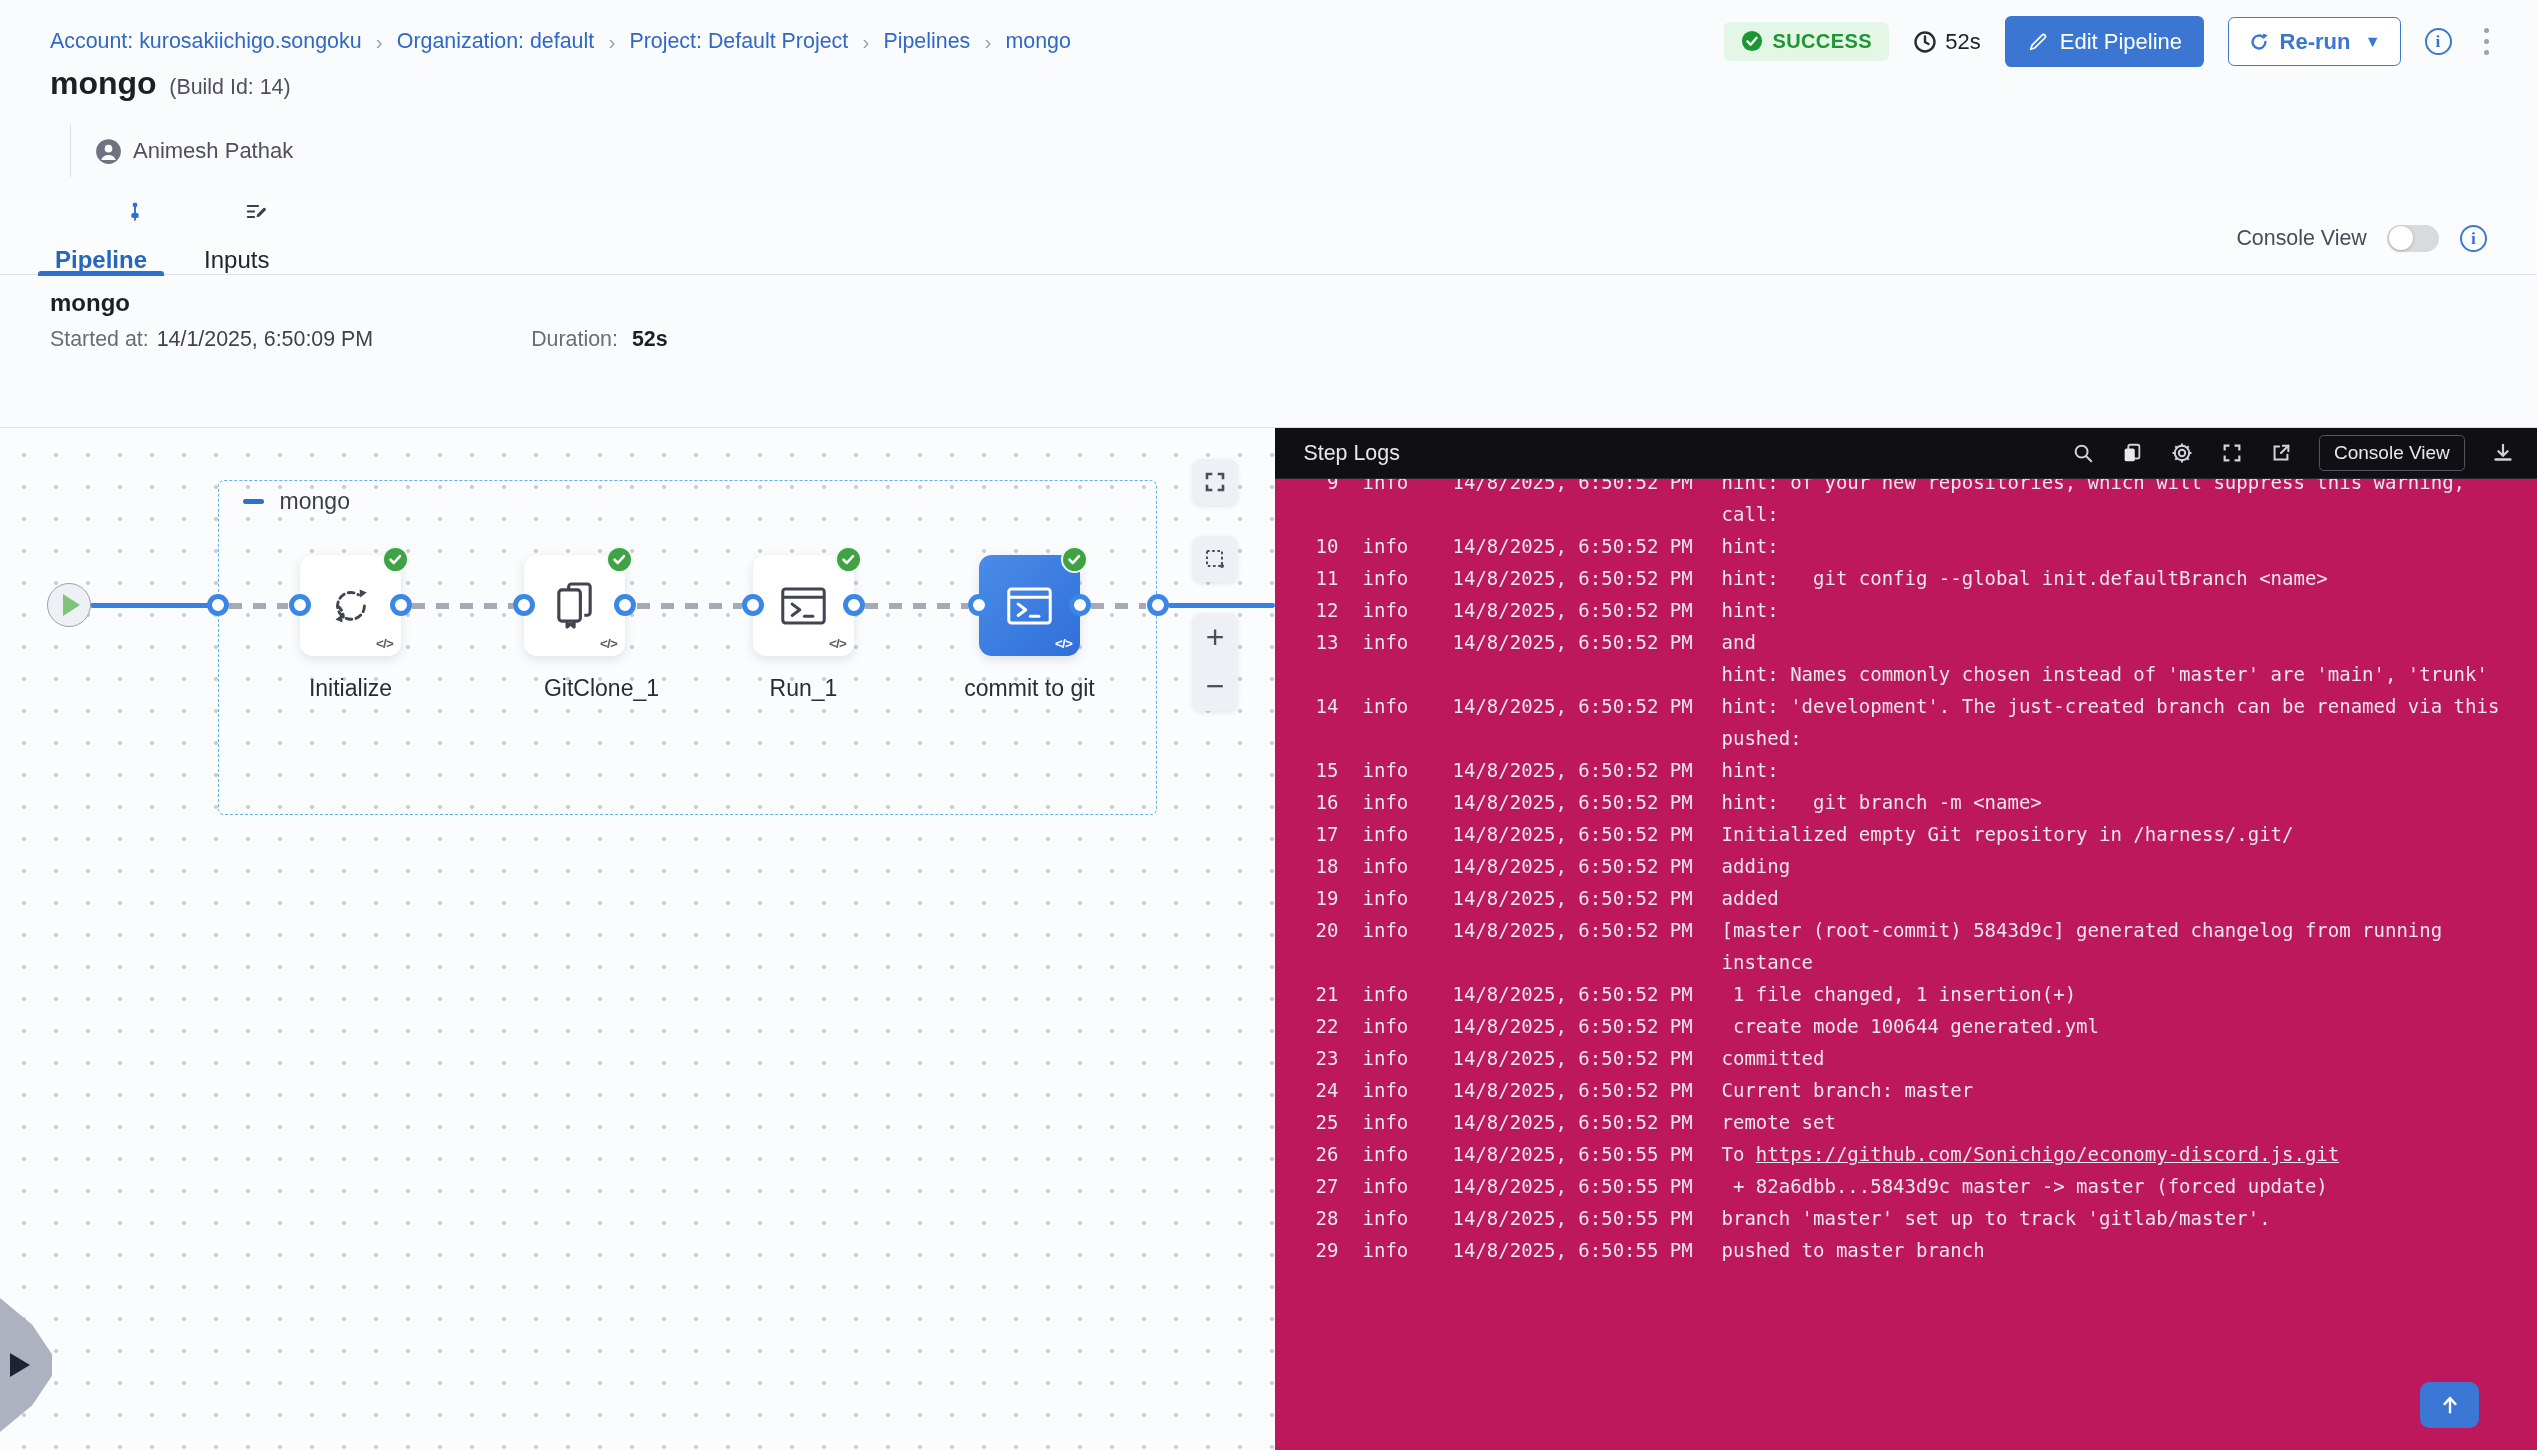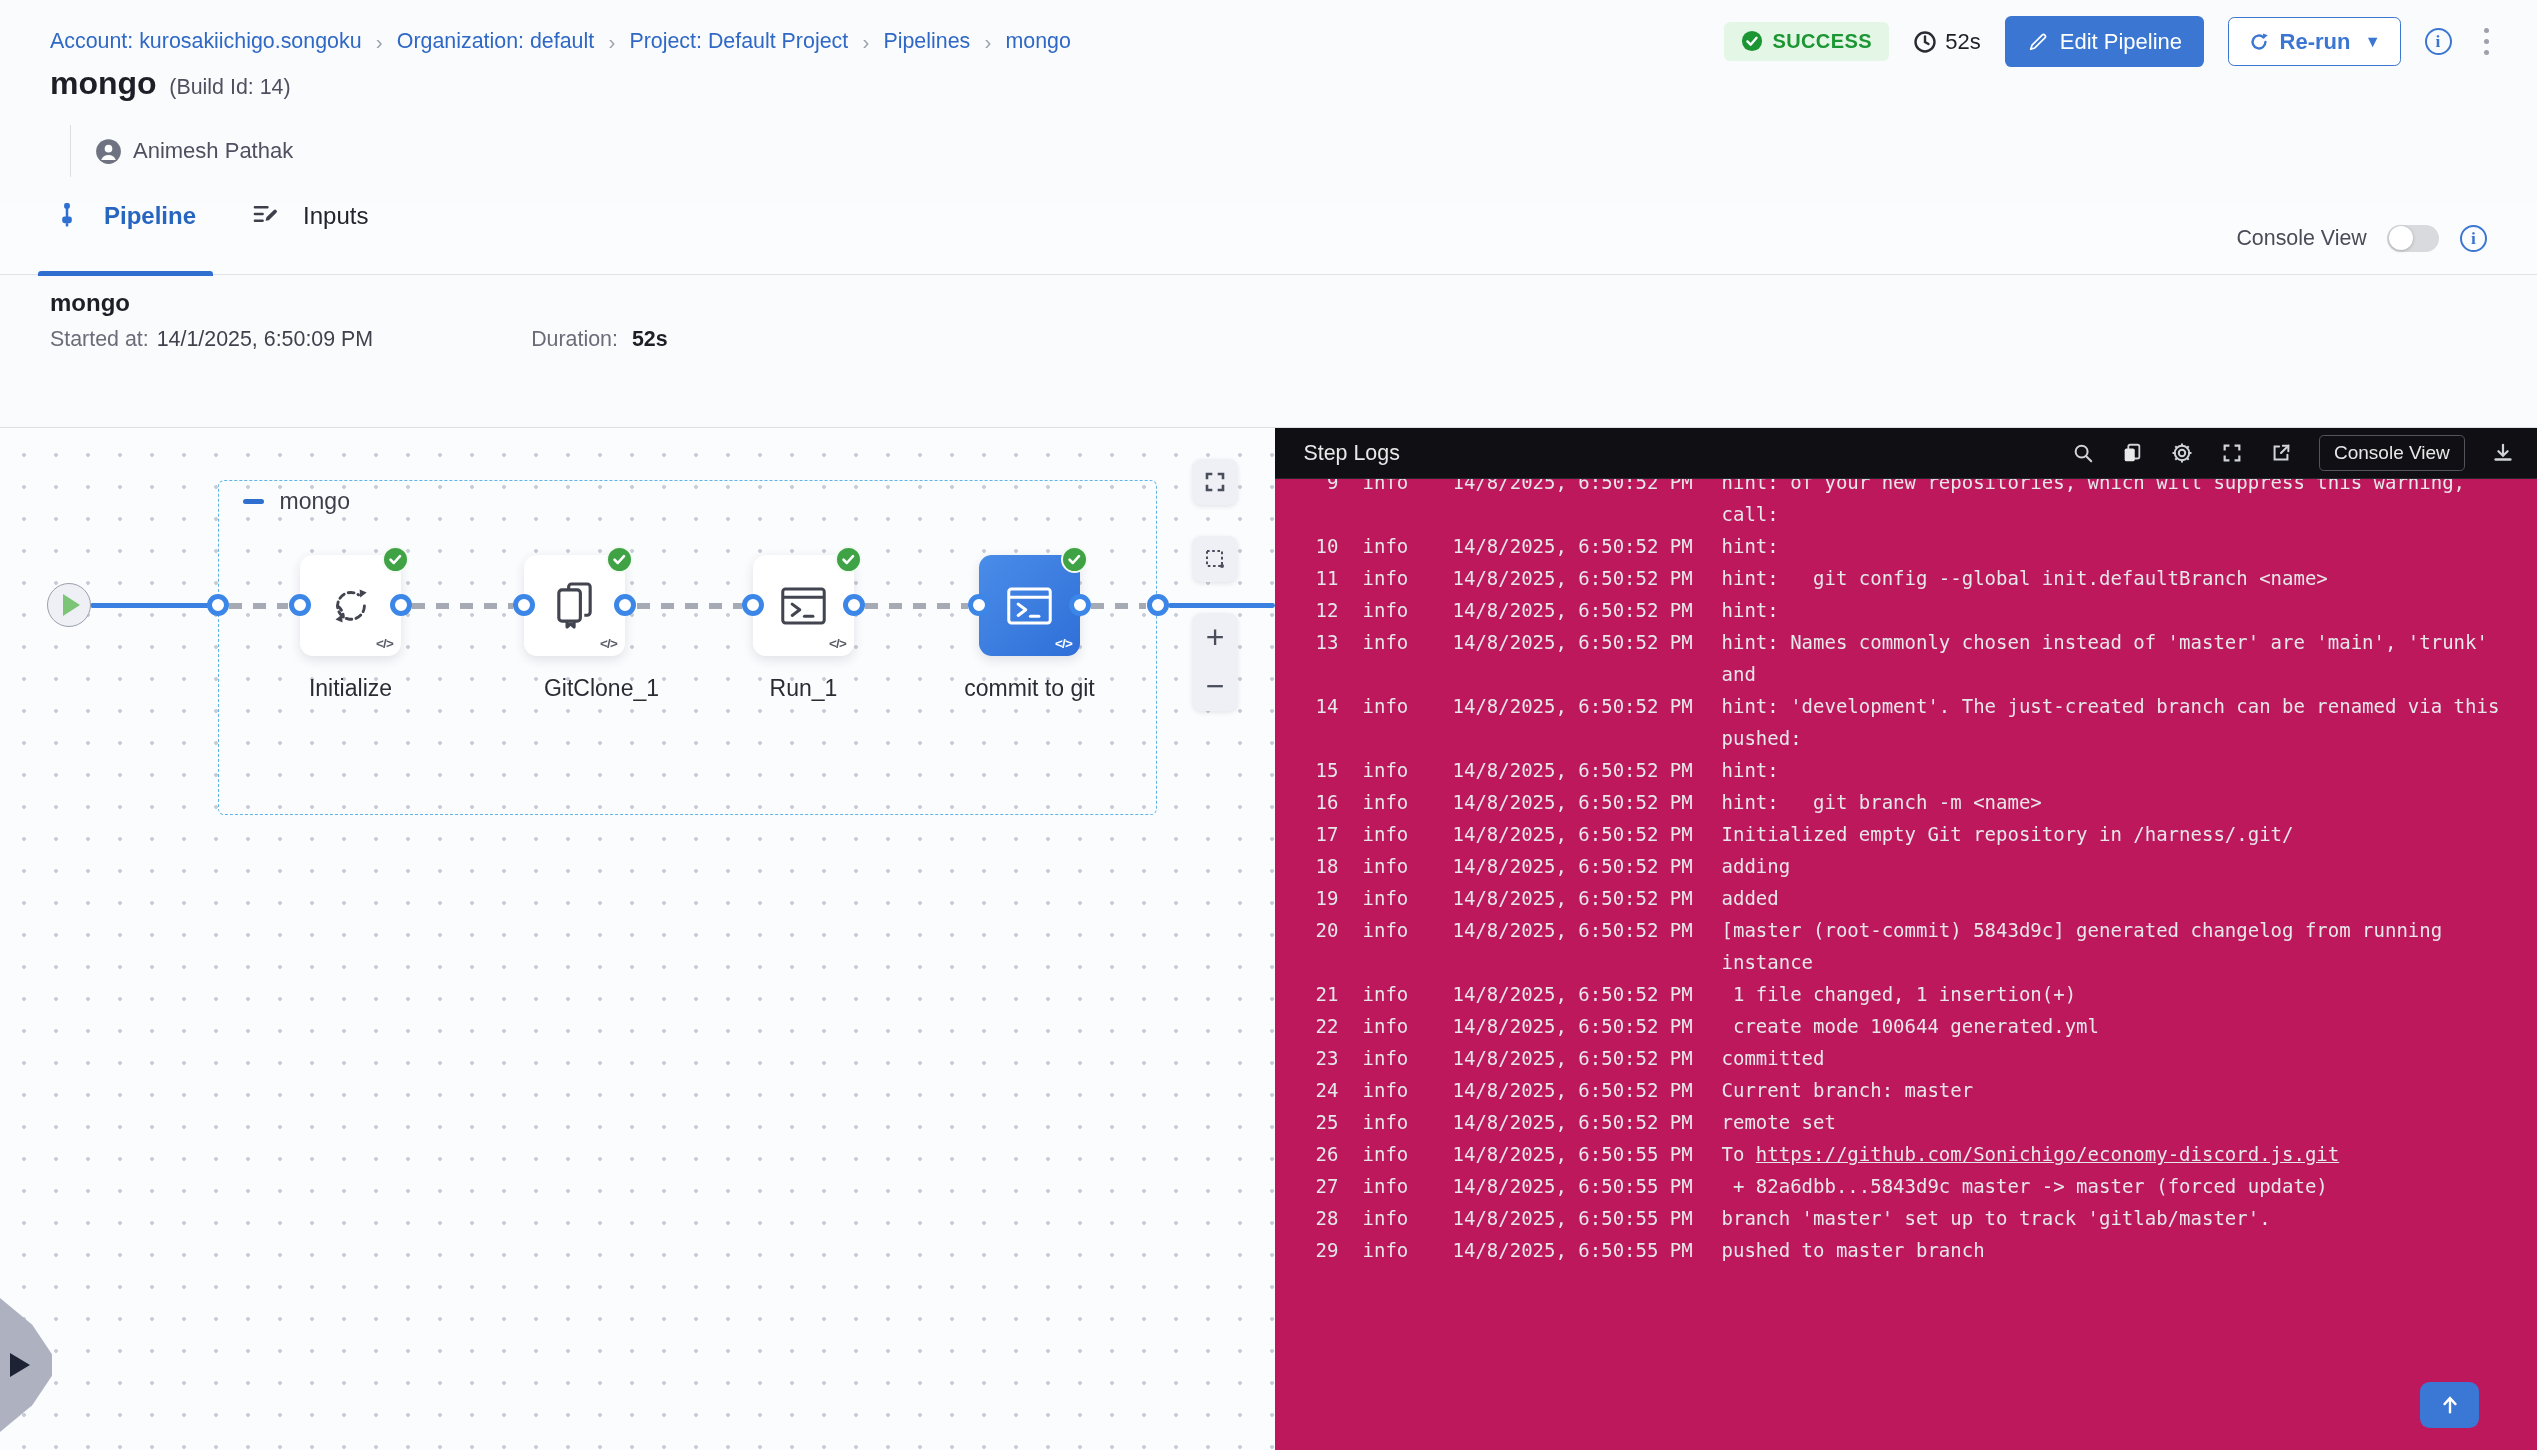--- a/index.html
+++ b/index.html
@@ -26,21 +26,21 @@
   .kebab { display:flex; flex-direction:column; gap:5.5px; padding:4.7px 8px; cursor:pointer; }
   .kebab i { width:5.5px; height:5.5px; border-radius:50%; background:#9ea1ac; }
   
   .title-row { position:absolute; left:50px; top:65px; display:flex; align-items:baseline; gap:12.7px; }
   .page-title { font-size:32px; font-weight:bold; color:#1d1e26; }
   .build-id { font-size:21.4px; color:#4e5060; }
   .author-row { position:absolute; left:70px; top:125px; height:52px; border-left:1.6px solid #dcdee4; display:flex; align-items:center; padding-left:24px; gap:11px; color:#4e5060; font-size:22px; }
   
   .tabbar { position:absolute; left:0; top:202px; right:0; height:73px; border-bottom:1.6px solid #e1e3e9; display:flex; align-items:center; justify-content:space-between; padding:0 51px 0 55px; background:#fbfcfd; }
   .tabs { display:flex; align-items:center; gap:57px; height:100%; }
-  .tab { display:flex; align-items:flex-start; gap:25px; font-size:24px; color:#22232c; cursor:pointer; height:100%; position:relative; }
+  .tab { display:flex; align-items:flex-end; gap:25px; font-size:24px; color:#22232c; cursor:pointer; height:100%; position:relative;flex-direction:column; }
   .tab.active { color:#2665c0; font-weight:bold; }
   .tab.active .underline { position:absolute; left:-17.4px; right:-17.4px; bottom:-1.6px; height:4.7px; background:#2e6fd0; border-radius:3.2px 3.2px 0 0; }
   .tabbar-right { display:flex; align-items:center; gap:20.6px; }
   .console-label { font-size:21.4px; color:#4a4b57; }
   .toggle { width:52px; height:27px; border-radius:13.4px; background:#d8dade; position:relative; cursor:pointer; }
   .toggle .knob { position:absolute; left:1.6px; top:1.6px; width:24px; height:24px; border-radius:50%; background:#fff; box-shadow:0 0.8px 3.2px rgba(0,0,0,.25); }
   
   .stage-block { position:absolute; left:50px; top:289px; }
   .stage-name { font-size:24px; font-weight:bold; color:#1d1e26; }
   .stage-meta { position:absolute; left:0; top:38px; width:949px; display:flex; font-size:21.4px; color:#6a6c78; white-space:nowrap; }
@@ -384,22 +384,22 @@
           <span class="log-time">14/8/2025, 6:50:52 PM</span>
           <span class="log-msg">
             <div>hint:</div>
           </span>
         </div>
         <div class="log-row">
           <span class="log-num">13</span>
           <span class="log-level">info</span>
           <span class="log-time">14/8/2025, 6:50:52 PM</span>
           <span class="log-msg">
+            <div>and</div>
             <div>hint: Names commonly chosen instead of 'master' are 'main', 'trunk'</div>
-            <div>and</div>
           </span>
         </div>
         <div class="log-row">
           <span class="log-num">14</span>
           <span class="log-level">info</span>
           <span class="log-time">14/8/2025, 6:50:52 PM</span>
           <span class="log-msg">
             <div>hint: 'development'. The just-created branch can be renamed via this</div>
             <div>pushed:</div>
           </span>

